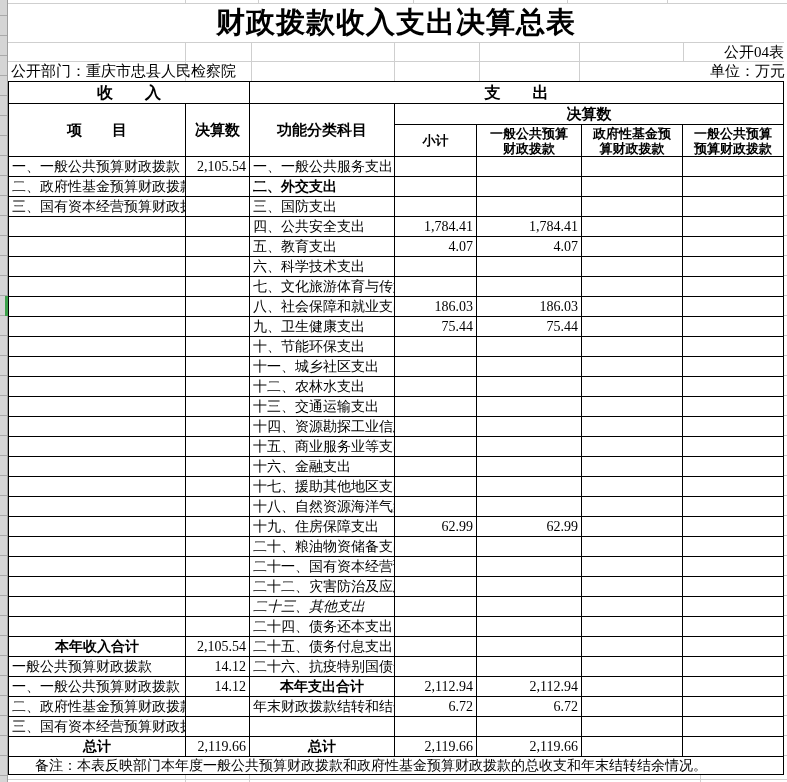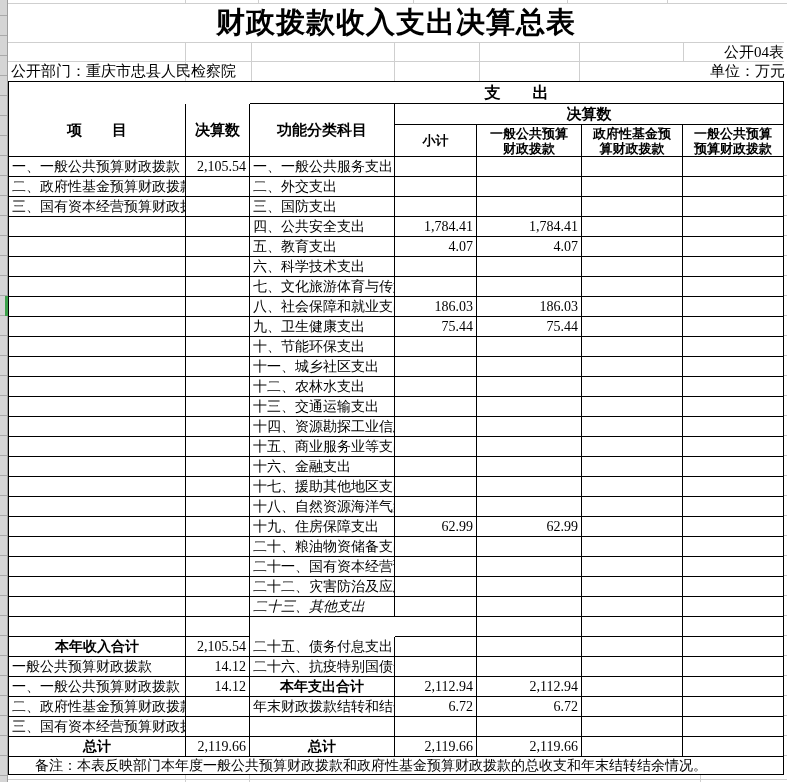--- a/index.html
+++ b/index.html
@@ -84,20 +84,21 @@
   <div class="fl" style="left:249px;top:775px;width:1px;height:7px"></div>
   <div class="fl" style="left:700px;top:775px;width:1px;height:7px"></div>
   <div class="fl" style="left:8px;top:779px;width:779px;height:1px"></div>
 
   <div class="title">财政拨款收入支出决算总表</div>
   <div class="meta-code">公开04表</div>
   <div class="meta-dept">公开部门：重庆市忠县人民检察院</div>
   <div class="meta-unit">单位：万元</div>
 
   <div id="grid">
+      <div class="c hc g1" style="grid-area: 1 / 1 / auto / 3;">收　　入</div>
       <div class="c hc" style="grid-area: 2 / 1 / 4;">项　　目</div>
       <div class="c hc g1 noR" style="grid-area: 1 / 3 / auto / 8;">支　　出</div>
       <div class="c hc" style="grid-area: 2 / 2 / 4;">决算数</div>
       <div class="c hc" style="grid-area: 2 / 3 / 4;">功能分类科目</div>
       <div class="c hc noR" style="grid-area: 2 / 4 / auto / 8;">决算数</div>
       <div class="c sub" style="grid-area: 3 / 4;">小计</div>
       <div class="c sub" style="grid-area: 3 / 6;">政府性基金预
 算财政拨款</div>
       <div class="c sub" style="grid-area: 3 / 5;">一般公共预算
 财政拨款</div>
@@ -161,21 +162,21 @@
       <div class="c num" style="grid-area: 31 / 2;"></div>
       <div class="c lbl" style="grid-area: 32 / 1;">三、国有资本经营预算财政拨款</div>
       <div class="c num" style="grid-area: 32 / 2;"></div>
       <div class="c total" style="grid-area: 33 / 1;">总计</div>
       <div class="c num" style="grid-area: 33 / 2;">2,119.66</div>
       <div class="c lbl" style="grid-area: 4 / 3;">一、一般公共服务支出</div>
       <div class="c num" style="grid-area: 4 / 4;"></div>
       <div class="c num" style="grid-area: 4 / 5;"></div>
       <div class="c num" style="grid-area: 4 / 6;"></div>
       <div class="c num noR" style="grid-area: 4 / 7;"></div>
-      <div class="c lbl" style="grid-area: 5 / 3;">二、外交支出</div>
+      <div class="c lbl" style="grid-area: 5 / 3; font-weight: bold;">二、外交支出</div>
       <div class="c num" style="grid-area: 5 / 4;"></div>
       <div class="c num" style="grid-area: 5 / 5;"></div>
       <div class="c num" style="grid-area: 5 / 6;"></div>
       <div class="c num noR" style="grid-area: 5 / 7;"></div>
       <div class="c lbl" style="grid-area: 6 / 3;">三、国防支出</div>
       <div class="c num" style="grid-area: 6 / 4;"></div>
       <div class="c num" style="grid-area: 6 / 5;"></div>
       <div class="c num" style="grid-area: 6 / 6;"></div>
       <div class="c num noR" style="grid-area: 6 / 7;"></div>
       <div class="c lbl" style="grid-area: 7 / 3;">四、公共安全支出</div>
@@ -271,20 +272,21 @@
       <div class="c lbl" style="grid-area: 25 / 3;">二十二、灾害防治及应急管理支出</div>
       <div class="c num" style="grid-area: 25 / 4;"></div>
       <div class="c num" style="grid-area: 25 / 5;"></div>
       <div class="c num" style="grid-area: 25 / 6;"></div>
       <div class="c num noR" style="grid-area: 25 / 7;"></div>
       <div class="c lbl" style="grid-area: 26 / 3; font-style: italic;">二十三、其他支出</div>
       <div class="c num" style="grid-area: 26 / 4;"></div>
       <div class="c num" style="grid-area: 26 / 5;"></div>
       <div class="c num" style="grid-area: 26 / 6;"></div>
       <div class="c num noR" style="grid-area: 26 / 7;"></div>
+      <div class="c lbl" style="grid-area: 27 / 3;">二十四、债务还本支出</div>
       <div class="c num" style="grid-area: 27 / 4;"></div>
       <div class="c num" style="grid-area: 27 / 5;"></div>
       <div class="c num" style="grid-area: 27 / 6;"></div>
       <div class="c num noR" style="grid-area: 27 / 7;"></div>
       <div class="c lbl" style="grid-area: 28 / 3;">二十五、债务付息支出</div>
       <div class="c num" style="grid-area: 28 / 4;"></div>
       <div class="c num" style="grid-area: 28 / 5;"></div>
       <div class="c num" style="grid-area: 28 / 6;"></div>
       <div class="c num noR" style="grid-area: 28 / 7;"></div>
       <div class="c lbl" style="grid-area: 29 / 3;">二十六、抗疫特别国债安排的支出</div>

